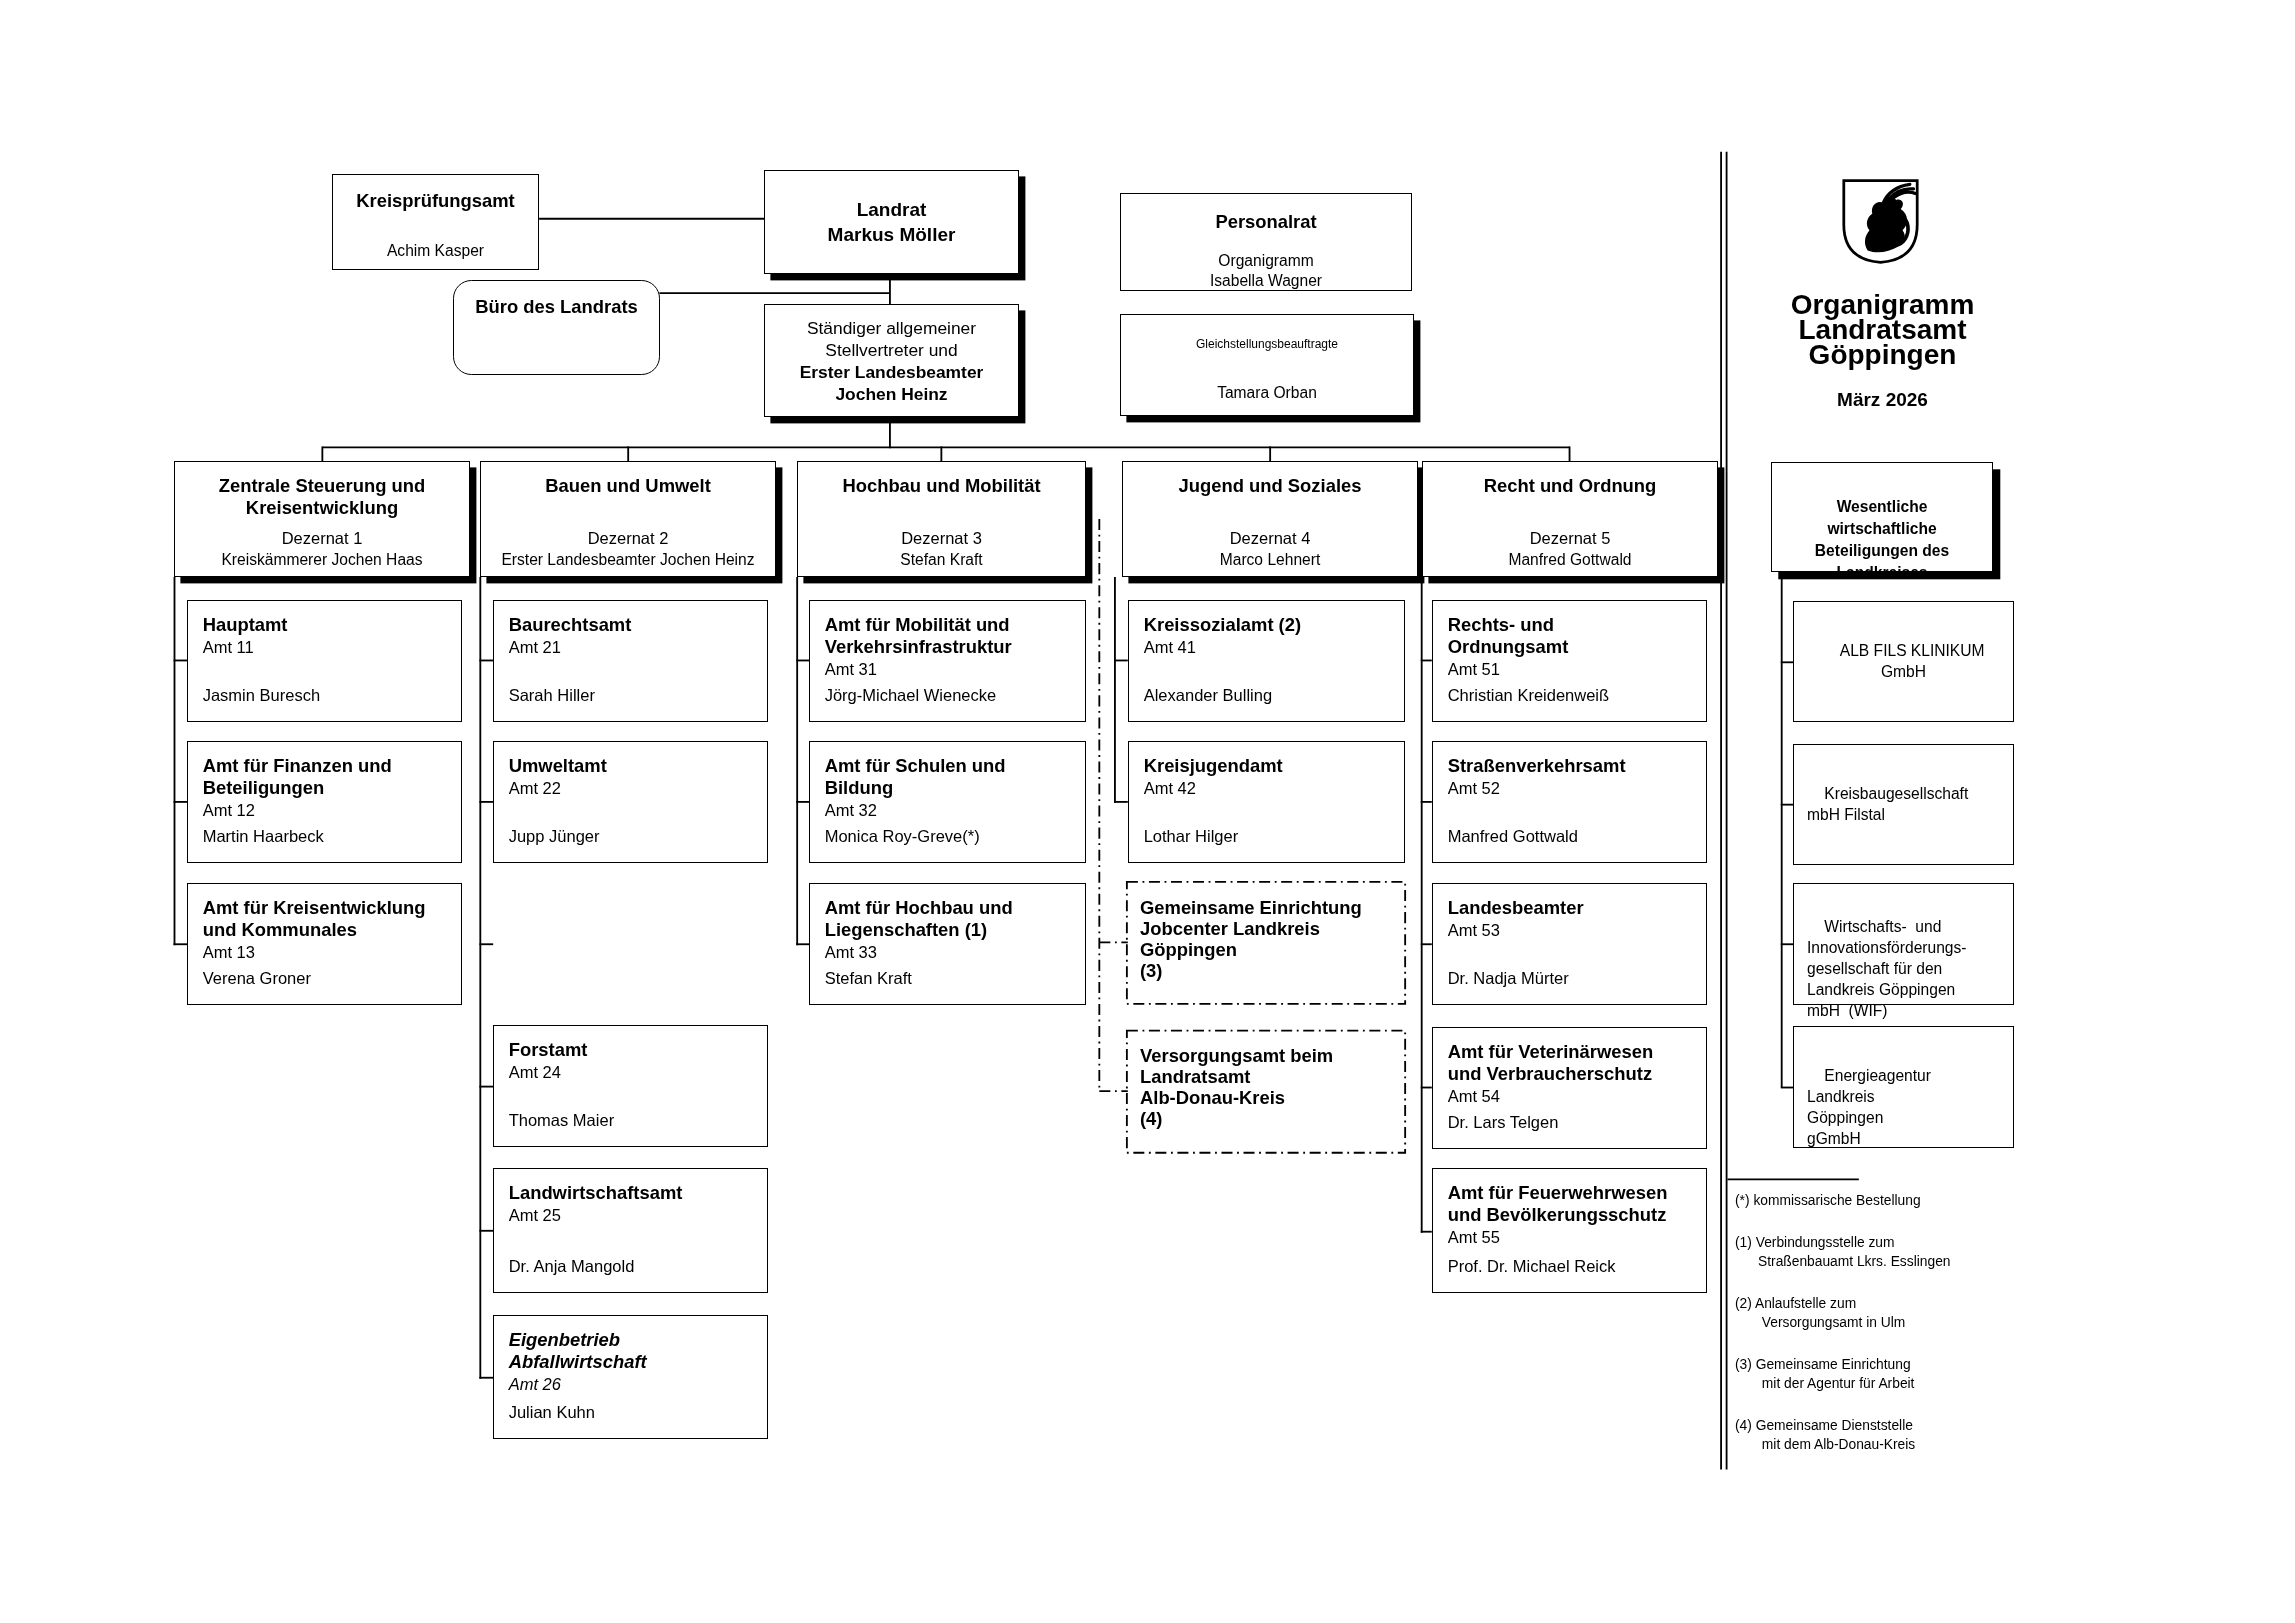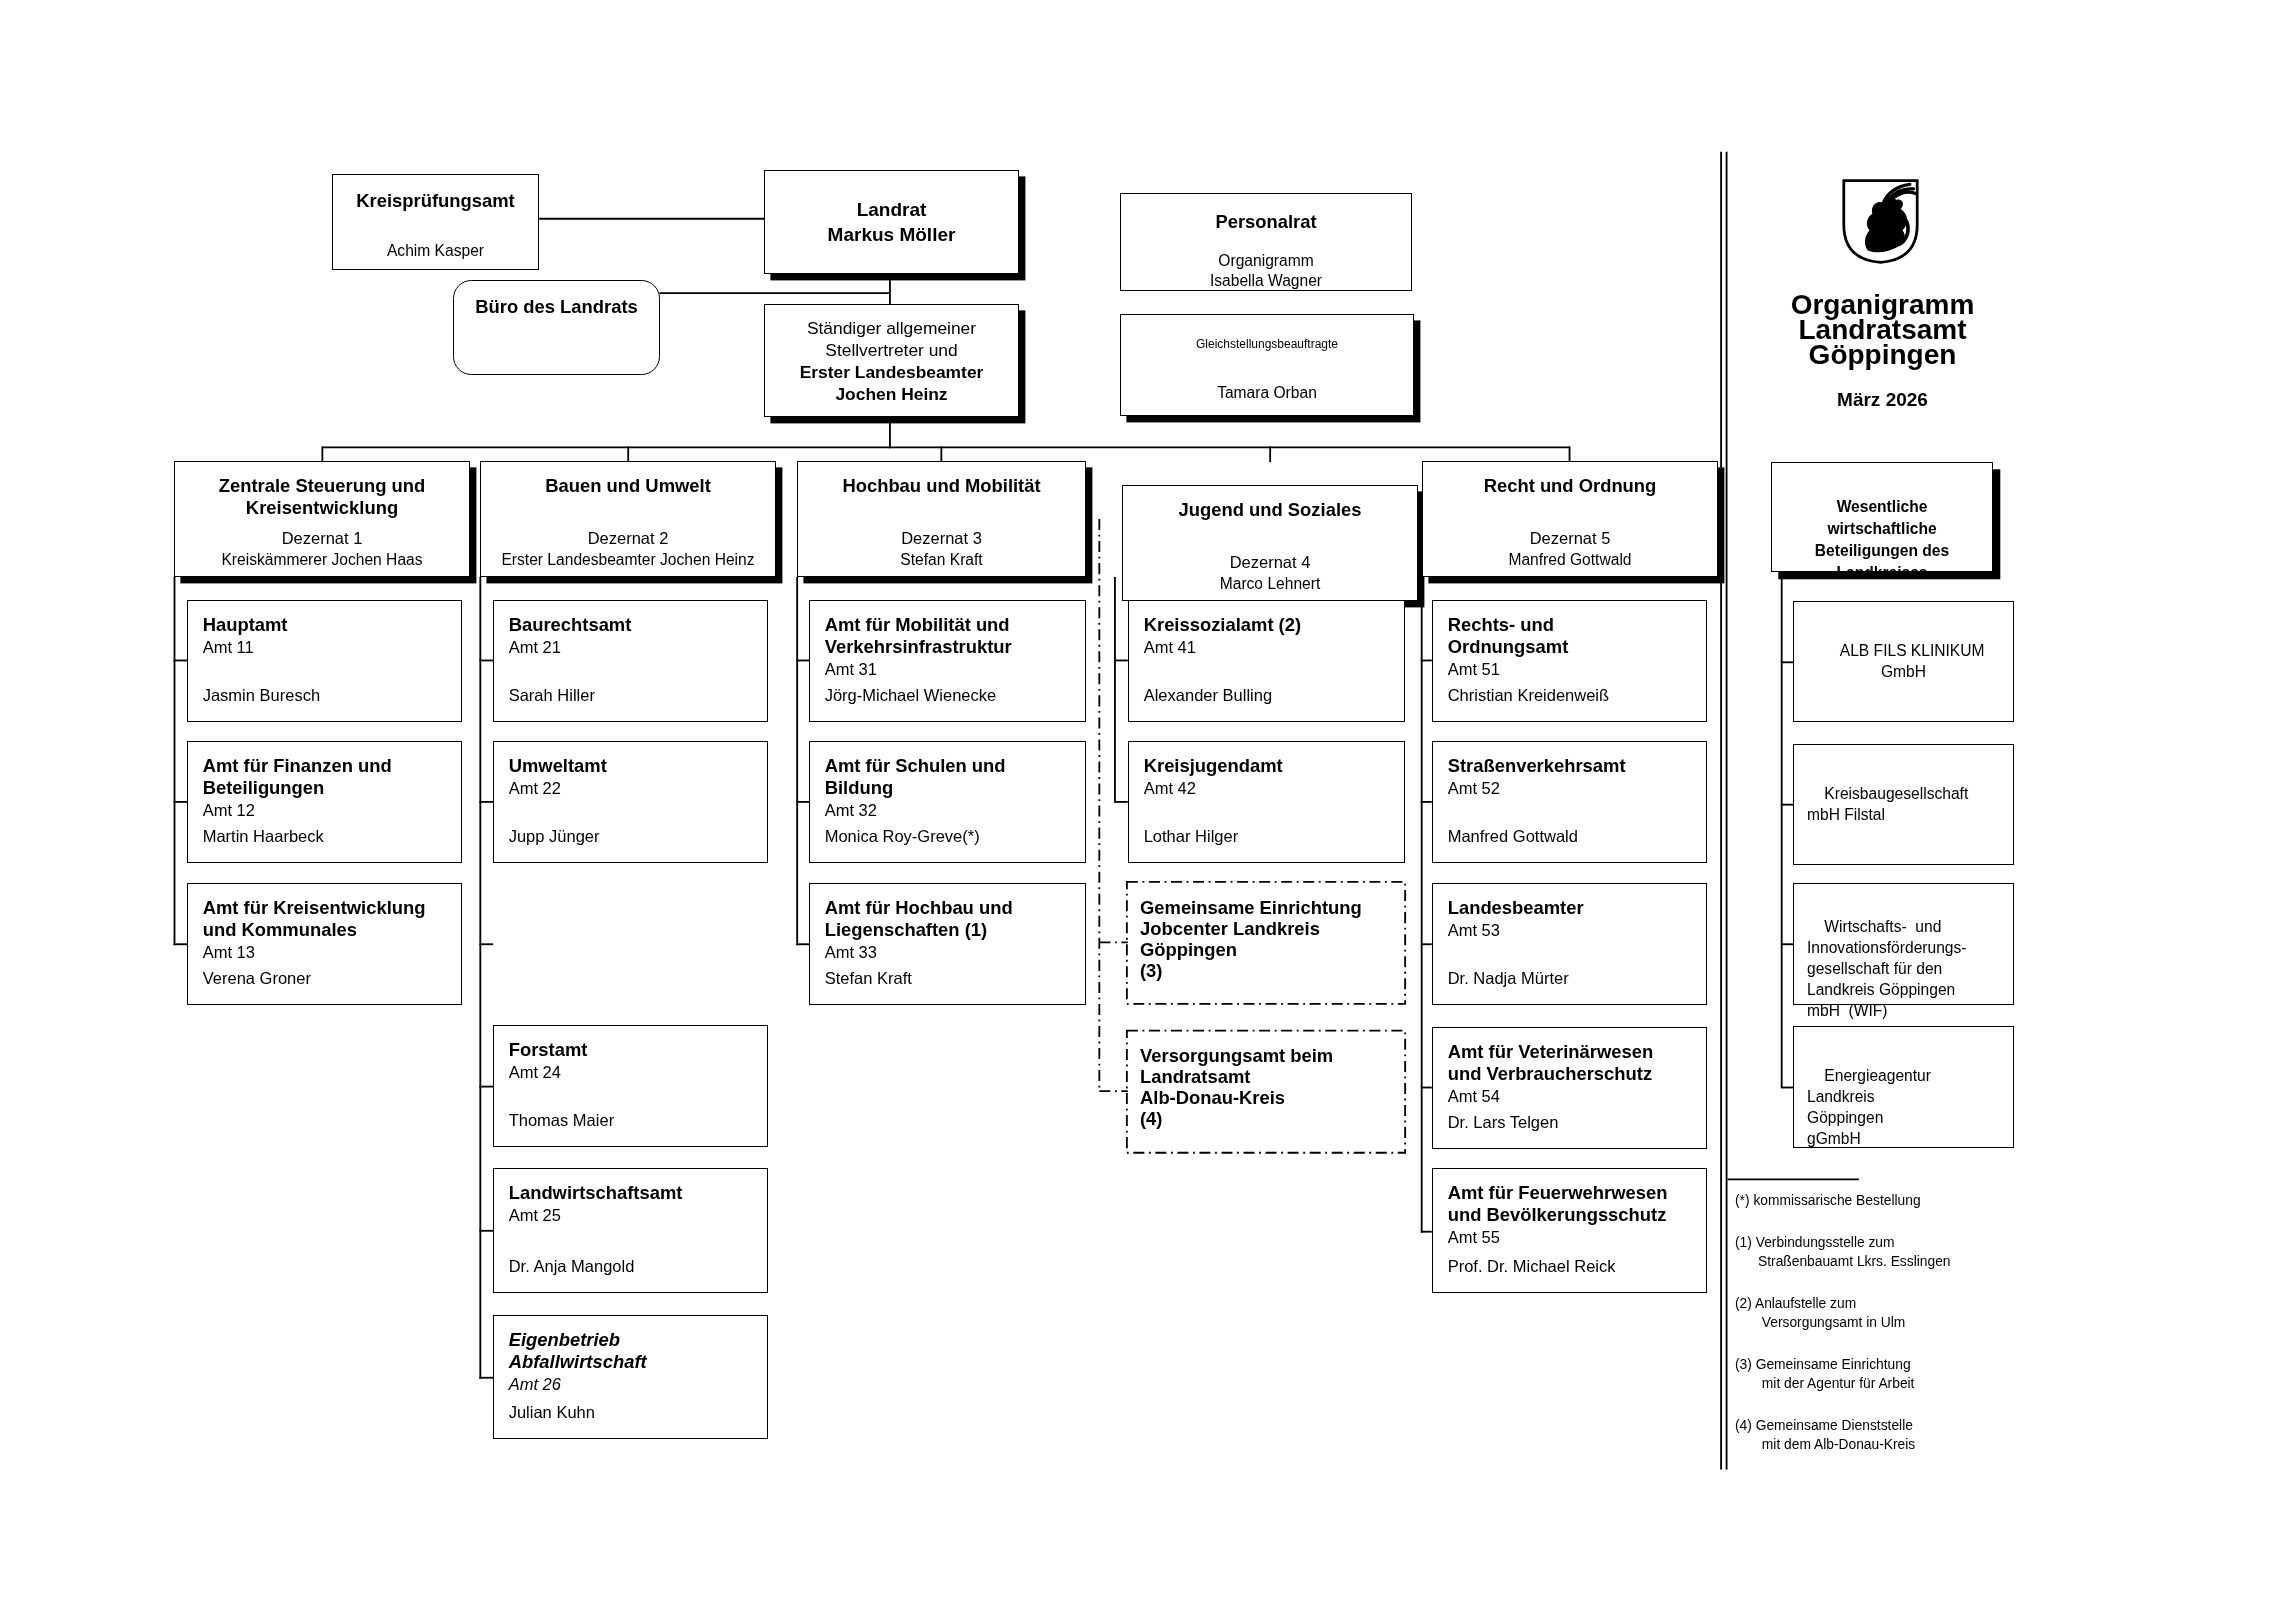--- a/index.html
+++ b/index.html
@@ -175,21 +175,21 @@
   <div class="box shadow dez" style="left:480px;top:461px;width:296px;height:116px;">
     <div class="dez-title">Bauen und Umwelt</div>
     <div class="dez-unit">Dezernat 2</div>
     <div class="dez-leader">Erster Landesbeamter Jochen Heinz</div>
   </div>
   <div class="box shadow dez" style="left:797px;top:461px;width:289px;height:116px;">
     <div class="dez-title">Hochbau und Mobilität</div>
     <div class="dez-unit">Dezernat 3</div>
     <div class="dez-leader">Stefan Kraft</div>
   </div>
-  <div class="box shadow dez" style="left:1122px;top:461px;width:296px;height:116px;margin-top:24px;">
+  <div class="box shadow dez" style="left:1122px;top:461px;width:296px;height:116px;">
     <div class="dez-title">Jugend und Soziales</div>
     <div class="dez-unit">Dezernat 4</div>
     <div class="dez-leader">Marco Lehnert</div>
   </div>
   <div class="box shadow dez" style="left:1422px;top:461px;width:296px;height:116px;">
     <div class="dez-title">Recht und Ordnung</div>
     <div class="dez-unit">Dezernat 5</div>
     <div class="dez-leader">Manfred Gottwald</div>
   </div>
 

